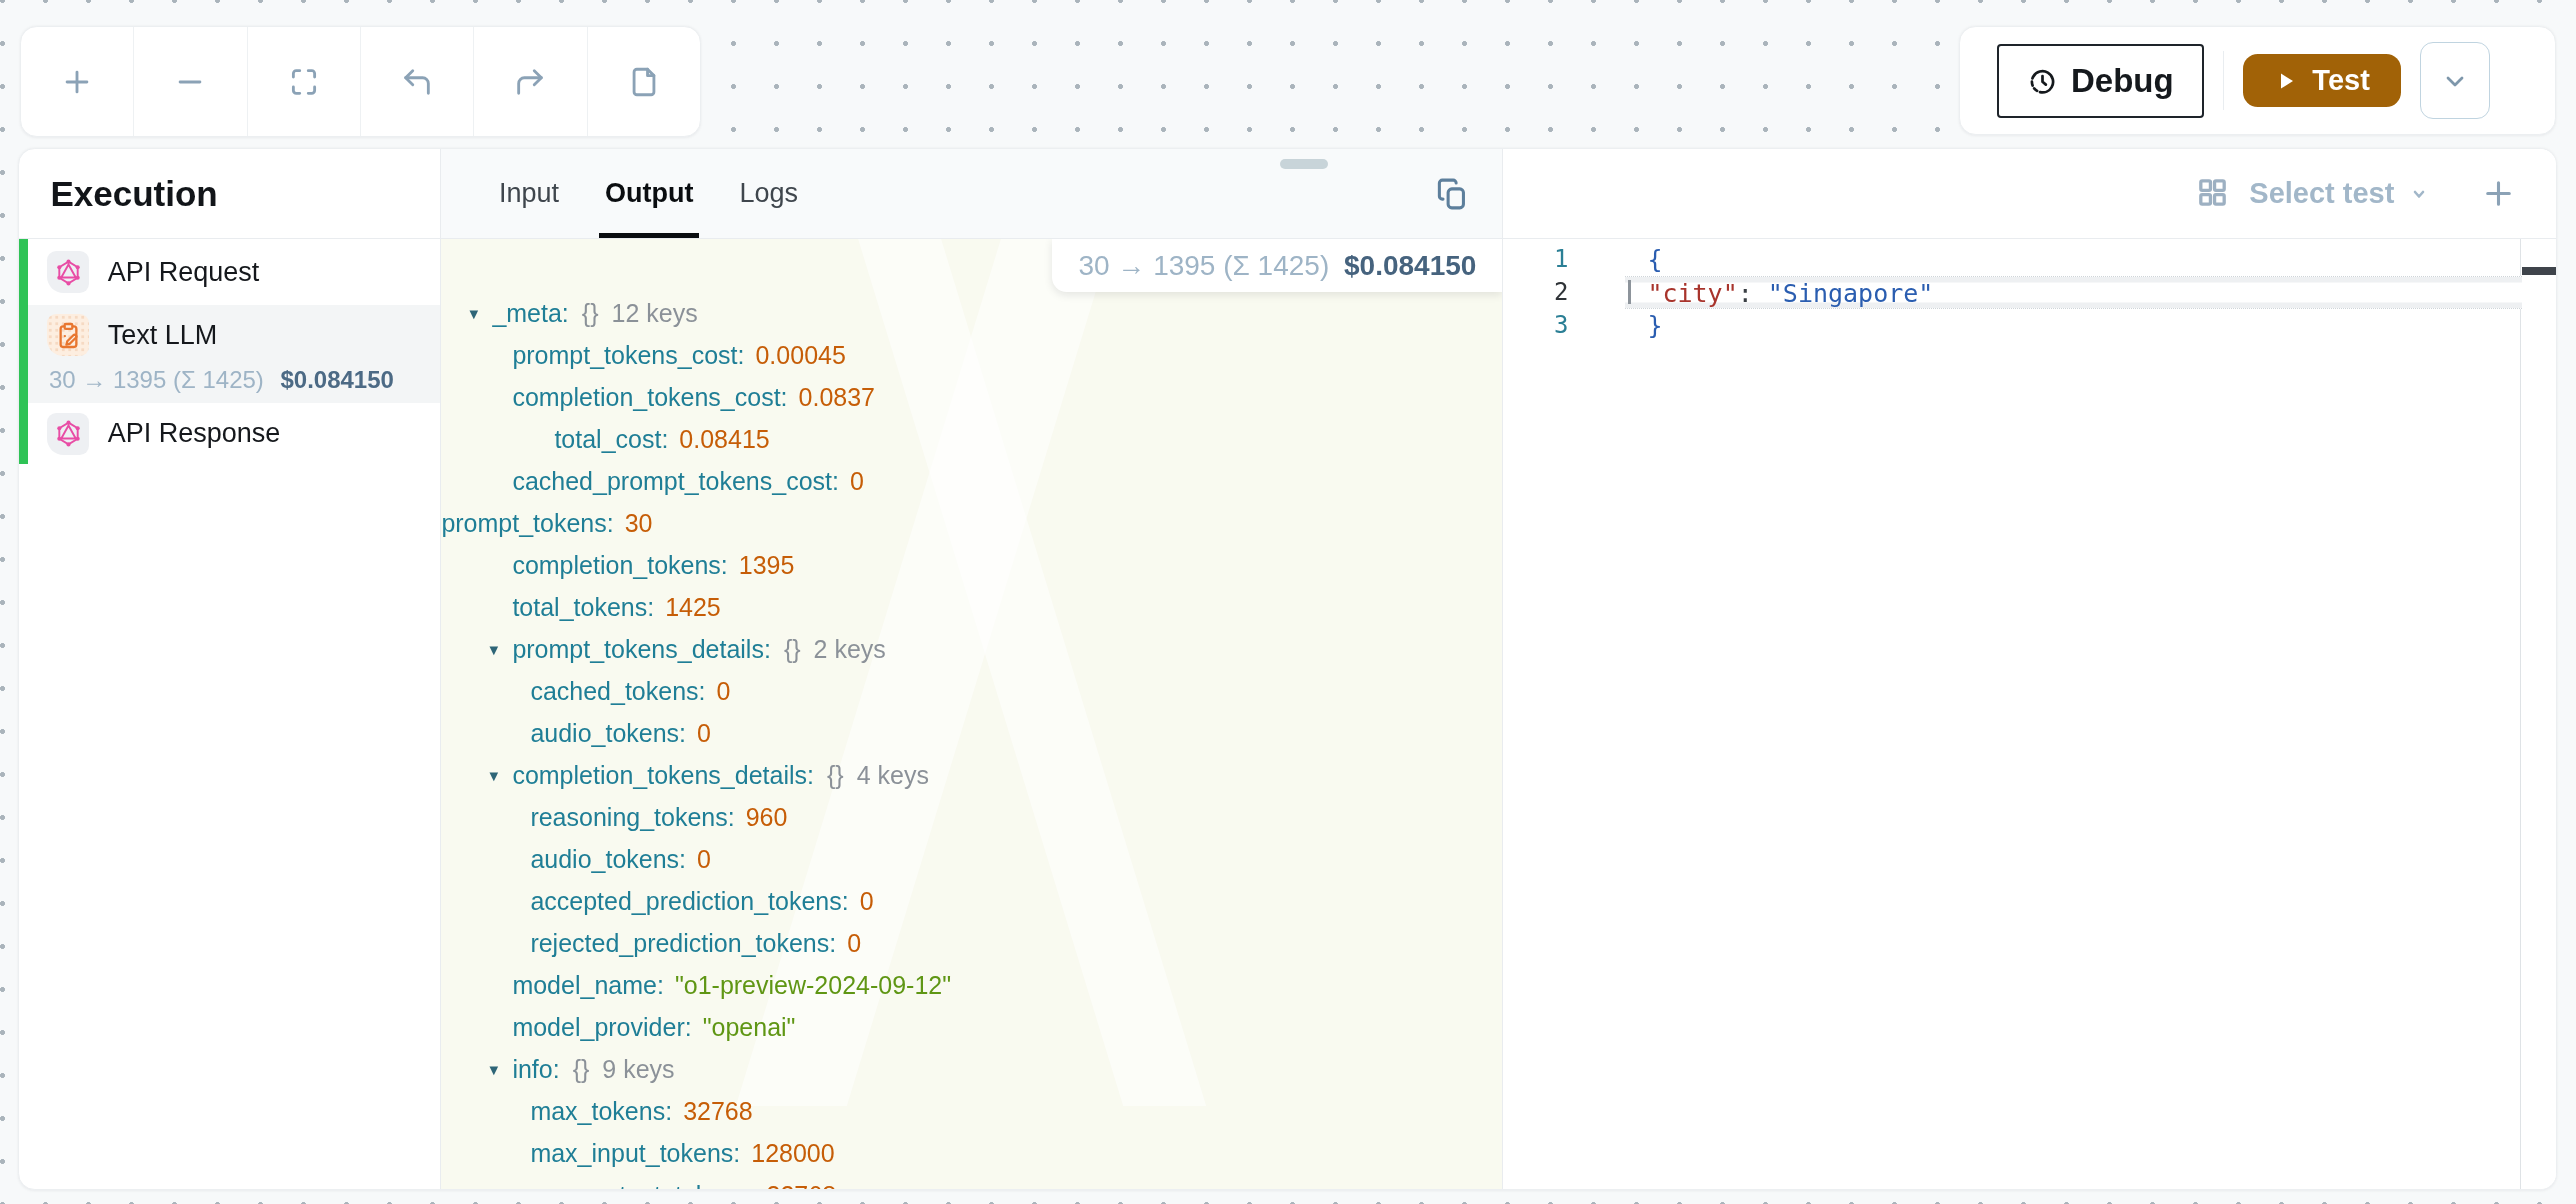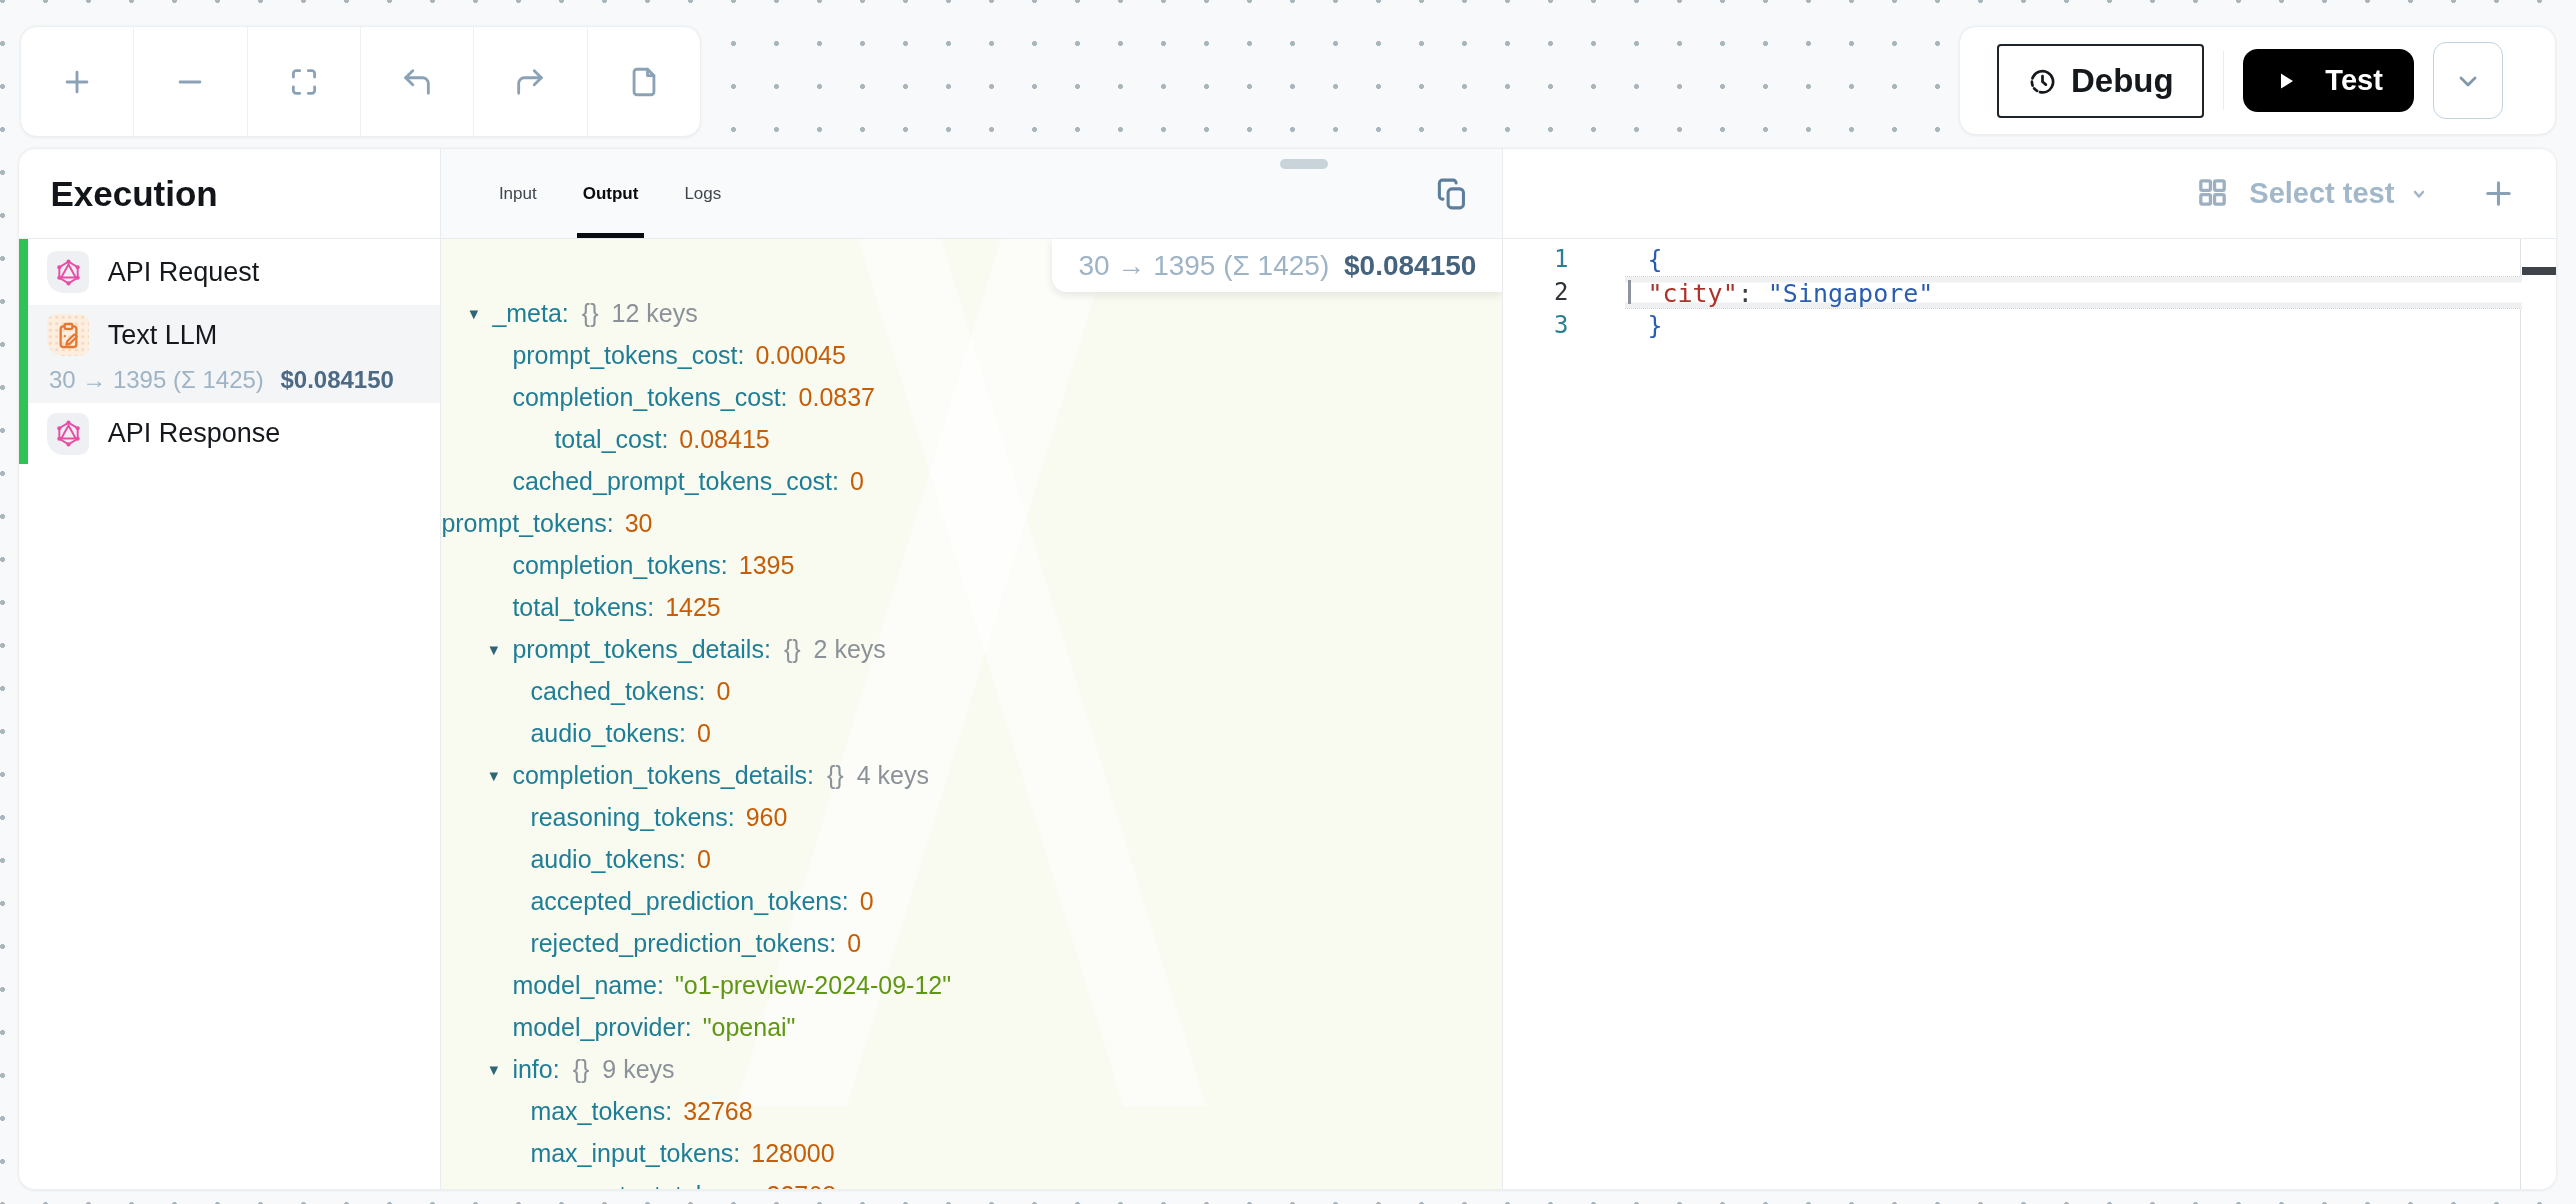--- a/index.html
+++ b/index.html
@@ -15,21 +15,21 @@
   
   .toolbar{left:20px;top:26px;width:679px;height:109px;display:flex;align-items:stretch;}
   .tbtn{flex:1;display:flex;align-items:center;justify-content:center;cursor:pointer;}
   .tbtn + .tbtn{border-left:0.9px solid #eef1f3;}
   .tbtn svg{width:34px;height:34px;stroke:#8ba2b6;fill:none;stroke-width:2;stroke-linecap:round;stroke-linejoin:round;}
   
   .actions{left:1959px;top:26px;width:597px;height:109px;display:flex;align-items:center;padding:0 29.5px 0 37px;box-sizing:border-box;gap:19.4px;}
   .btn-debug{display:flex;align-items:center;gap:13px;height:74px;padding:0 28px;border:2.3px solid #1e242a;border-radius:4px;background:#fff;font-size:33px;font-weight:600;color:#15191d;cursor:pointer;}
   .btn-debug svg{width:31px;height:31px;stroke:#15191d;fill:none;stroke-width:2.1;stroke-linecap:round;}
   .vdiv{width:0.9px;height:59px;background:#e9edf0;}
-  .btn-test{display:flex;align-items:center;gap:27px;height:63px;padding:0 31px;border-radius:14.8px;background:#000000;color:#fff;font-size:29px;font-weight:600;cursor:pointer;border:none;}
+  .btn-test{display:flex;align-items:center;gap:14px;height:53px;padding:0 31px;border-radius:14.8px;background:#a16207;color:#fff;font-size:29px;font-weight:600;cursor:pointer;border:none;}
   .btn-test svg{width:24px;height:24px;}
   .btn-caret{width:70px;height:77px;border:1.8px solid #c0d4e0;border-radius:13px;background:#fff;display:flex;align-items:center;justify-content:center;cursor:pointer;}
   .btn-caret svg{width:28px;height:28px;stroke:#7e97ab;fill:none;stroke-width:2.4;stroke-linecap:round;stroke-linejoin:round;}
   
   .main{left:18.4px;top:148px;width:2537px;height:1040px;border-radius:16.6px;display:flex;overflow:hidden;}
   .col-exec{width:422px;border-right:0.9px solid #e9ecef;position:relative;box-sizing:border-box;}
   .col-center{width:1062px;border-right:0.9px solid #e9ecef;position:relative;box-sizing:border-box;display:flex;flex-direction:column;}
   .col-right{flex:1;position:relative;display:flex;flex-direction:column;}
   
   .exec-header{height:90px;border-bottom:0.9px solid #e9ecef;display:flex;align-items:center;padding-left:31px;font-size:35px;font-weight:600;color:#121519;box-sizing:border-box;}
@@ -42,21 +42,21 @@
   .icon-box{width:42px;height:42px;border-radius:9.2px 9.2px 9.2px 16.6px;display:flex;align-items:center;justify-content:center;margin-right:18.4px;flex:0 0 auto;}
   .icon-box.gray{background:#eef0f3;}
   .icon-box.peach{background:#fdeee0;background-image:radial-gradient(circle,#f6d9c2 1.3px,rgba(246,217,194,0) 1.7px);background-size:6.5px 6.5px;}
   .icon-box svg{width:29px;height:29px;}
   .exec-label{font-size:27px;color:#15181c;font-weight:500;}
   .exec-sub{padding-left:29.5px;margin-top:9.2px;font-size:24px;display:flex;gap:16.6px;align-items:baseline;}
   .tok-light{color:#9eb4c6;}
   .tok-cost{color:#4c6a85;font-weight:700;}
   
   .tabs-header{height:90px;background:#f8fafb;border-bottom:0.9px solid #e9ecef;display:flex;align-items:center;padding-left:52px;position:relative;box-sizing:border-box;flex:0 0 auto;}
-  .tab{margin-right:35px;padding:0 5.5px;font-size:17px;color:#3f464d;font-weight:500;height:100%;display:flex;align-items:center;position:relative;cursor:pointer;}
+  .tab{margin-right:35px;padding:0 5.5px;font-size:27px;color:#3f464d;font-weight:500;height:100%;display:flex;align-items:center;position:relative;cursor:pointer;}
   .tab.active{color:#0a0d10;font-weight:700;}
   .tab.active::after{content:"";position:absolute;left:0;right:0;bottom:0;height:5.5px;background:#0a0d10;}
   .copy-btn{position:absolute;right:29.5px;top:50%;transform:translateY(-50%);width:41px;height:41px;display:flex;align-items:center;justify-content:center;cursor:pointer;}
   .copy-btn svg{width:35px;height:35px;stroke:#5d7f9c;fill:none;stroke-width:2.1;stroke-linecap:round;stroke-linejoin:round;}
   .drag-pill{position:absolute;top:10px;left:839px;width:48px;height:10px;border-radius:5.5px;background:#c8d4d9;z-index:5;cursor:row-resize;}
   .out-content{position:relative;flex:1;background:#f9faf0;overflow:hidden;}
   .wm{position:absolute;background:rgba(255,255,255,.55);pointer-events:none;}
   .wm1{left:433px;top:-37px;width:111px;height:904px;transform:skewX(-17deg);}
   .wm2{left:544px;top:-37px;width:83px;height:904px;transform:skewX(17deg);}
   .cost-badge{position:absolute;top:0;right:0;height:53px;background:#fff;border-radius:0 0 0 14.8px;box-shadow:0 2.8px 8.3px rgba(16,24,40,.10);display:flex;align-items:center;gap:14.8px;padding:0 26px;z-index:4;}

